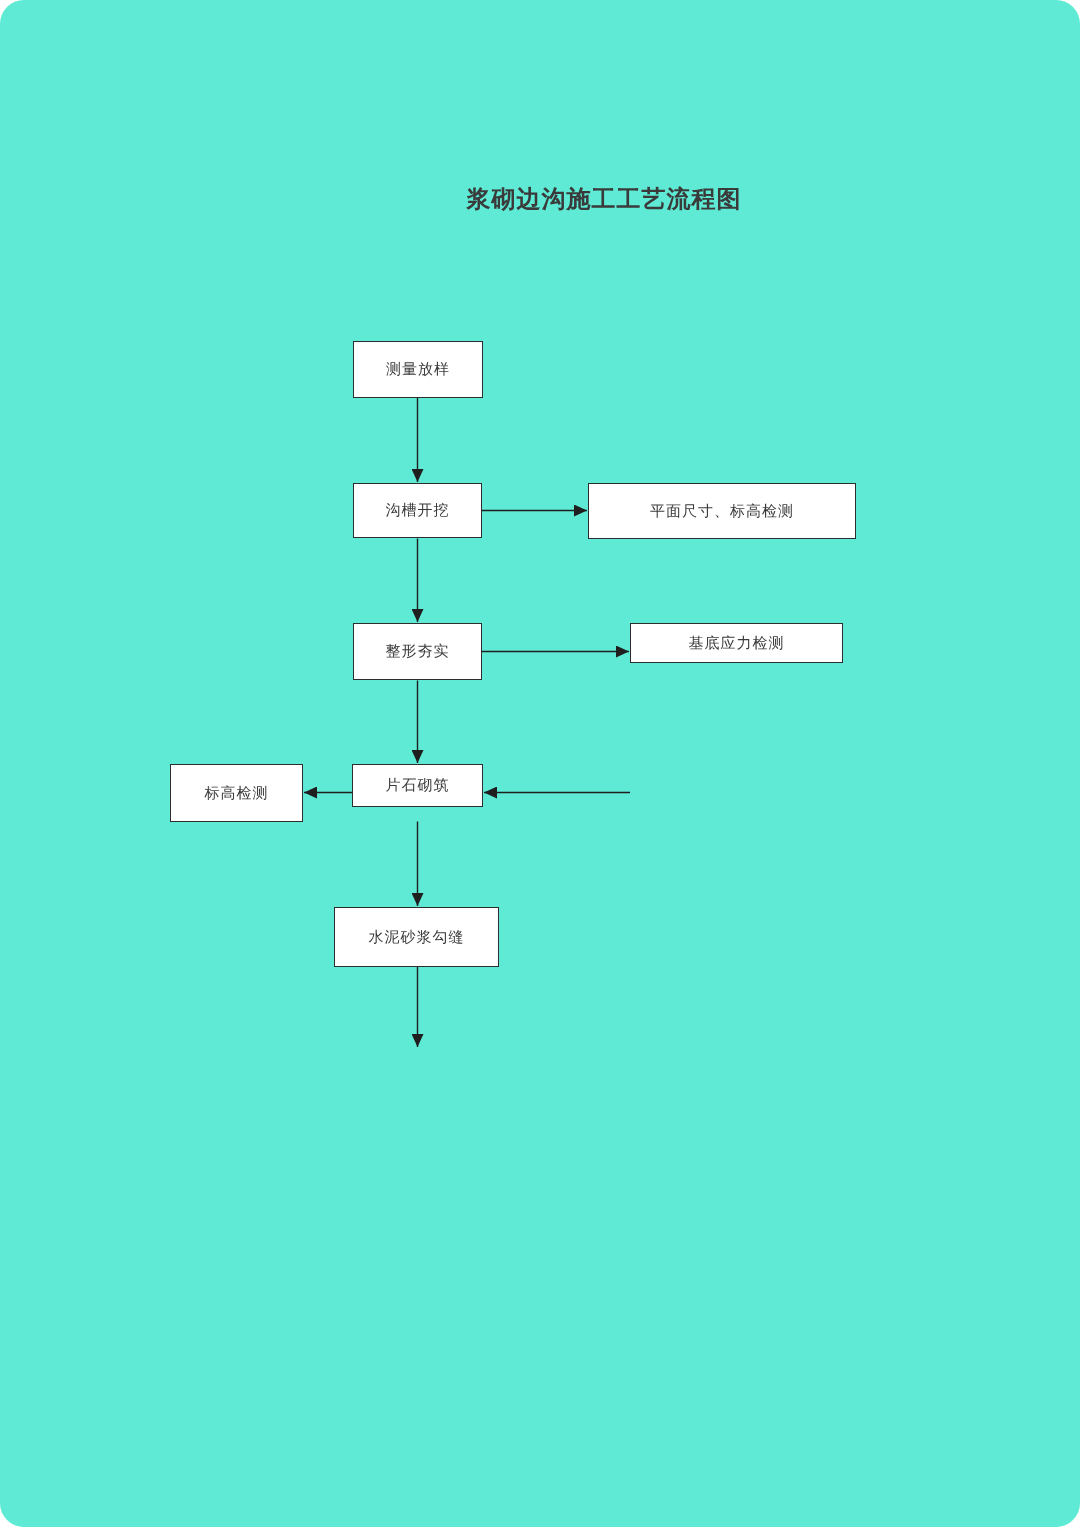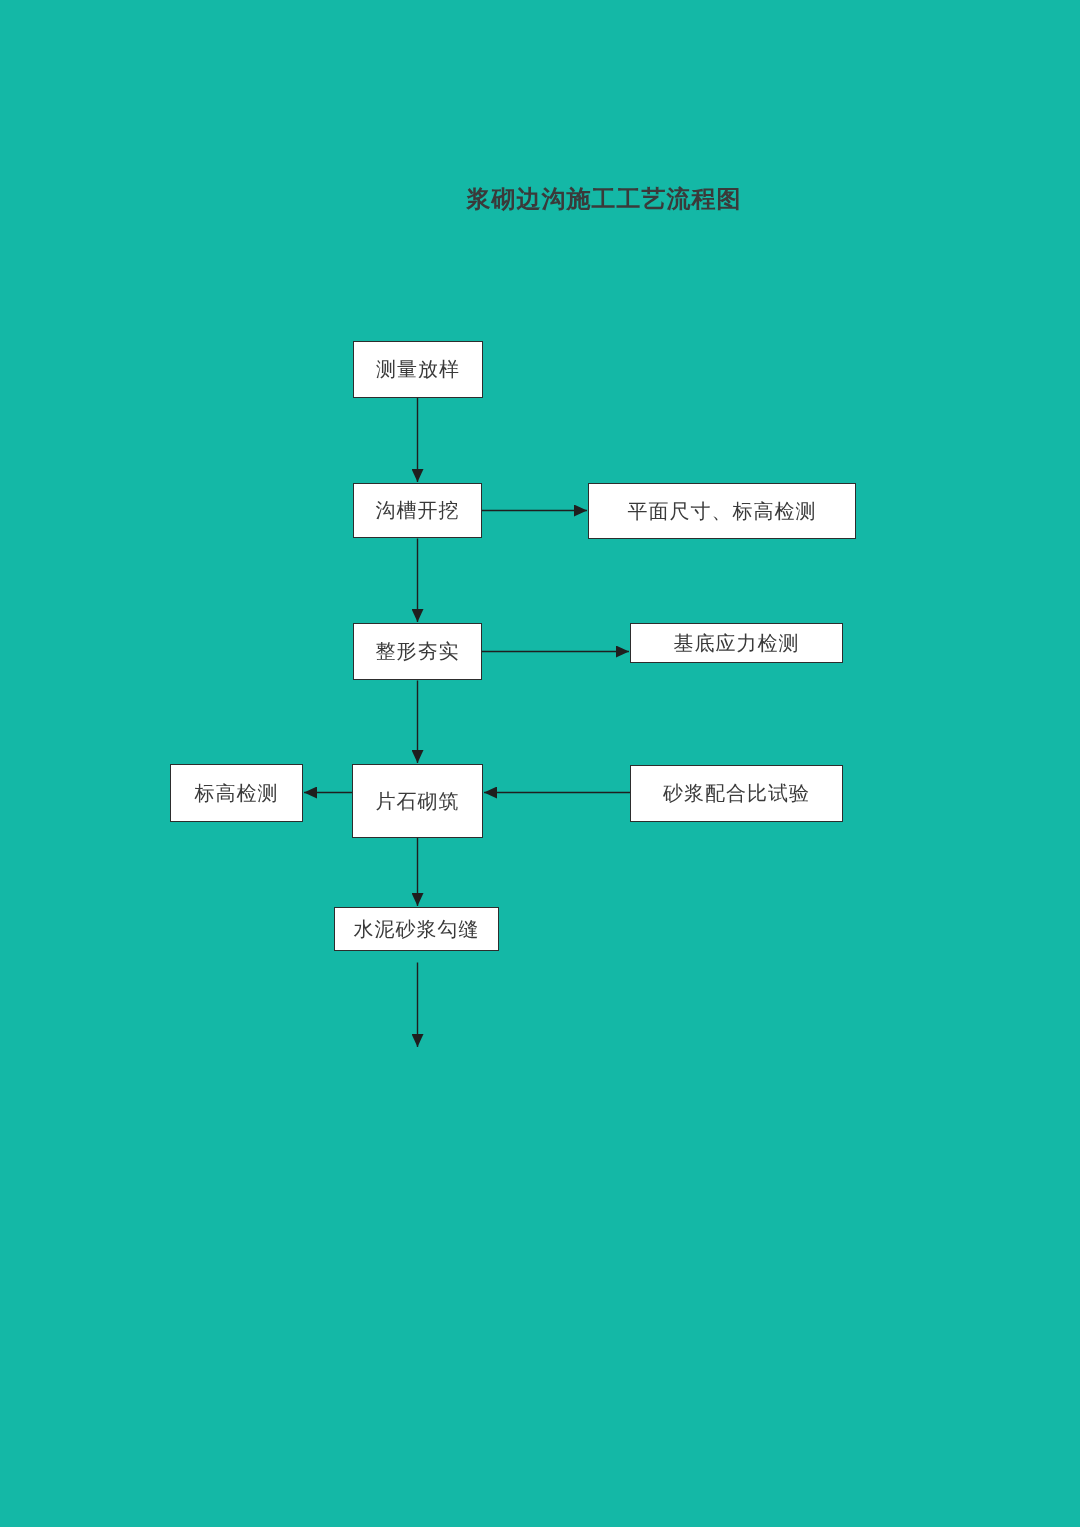--- a/index.html
+++ b/index.html
@@ -5,42 +5,43 @@
   * { margin: 0; padding: 0; box-sizing: border-box; }
   html, body { background: #ffffff; }
   body {
     font-family: "Liberation Serif", "DejaVu Serif", serif;
     color: #333333;
   }
   #page {
     position: relative;
     width: 1080px;
     height: 1527px;
-    background: #14b8a6;
+    background: #5eead4;
     overflow: hidden;
+    border-radius: 24px;
   }
   .doc-title {
     position: absolute;
     top: 183px;
     left: 604px;
     transform: translateX(-50%);
     font-size: 24px;
     font-weight: 600;
     letter-spacing: 1px;
     color: #3a3a3a;
     white-space: nowrap;
   }
   .node {
     position: absolute;
     background: #ffffff;
     border: 1.5px solid #2d2d2d;
     display: flex;
     align-items: center;
     justify-content: center;
-    font-size: 20px;
+    font-size: 15px;
     letter-spacing: 1px;
     color: #3a3a3a;
     white-space: nowrap;
   }
   #connectors {
     position: absolute;
     top: 0;
     left: 0;
     width: 1080px;
     height: 1527px;
@@ -92,26 +93,23 @@
   </div>
 
   <div class="node" style="left:630px; top:623px; width:213px; height:40px;">
     <span>基底应力检测</span>
   </div>
 
   <div class="node" style="left:170px; top:764px; width:133px; height:58px;">
     <span>标高检测</span>
   </div>
 
-  <div class="node" style="left:352px; top:764px; width:131px; height:74px;">
+  <div class="node" style="left:352px; top:764px; width:131px; height:43px;">
     <span>片石砌筑</span>
   </div>
 
-  <div class="node" style="left:630px; top:765px; width:213px; height:57px;">
-    <span>砂浆配合比试验</span>
-  </div>
 
-  <div class="node" style="left:334px; top:907px; width:165px; height:44px;">
+  <div class="node" style="left:334px; top:907px; width:165px; height:60px;">
     <span>水泥砂浆勾缝</span>
   </div>
 
 
 </div>
 
 </body></html>

